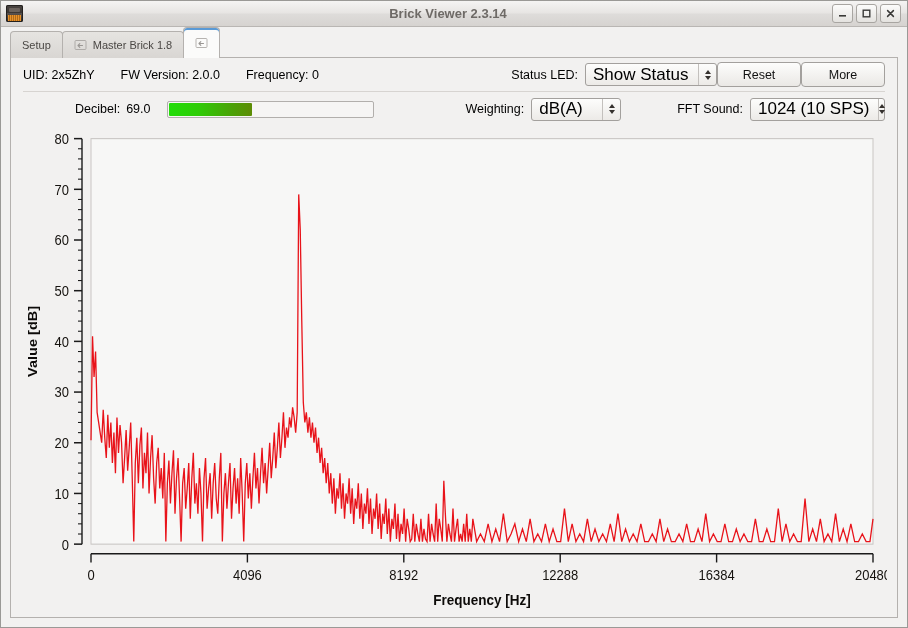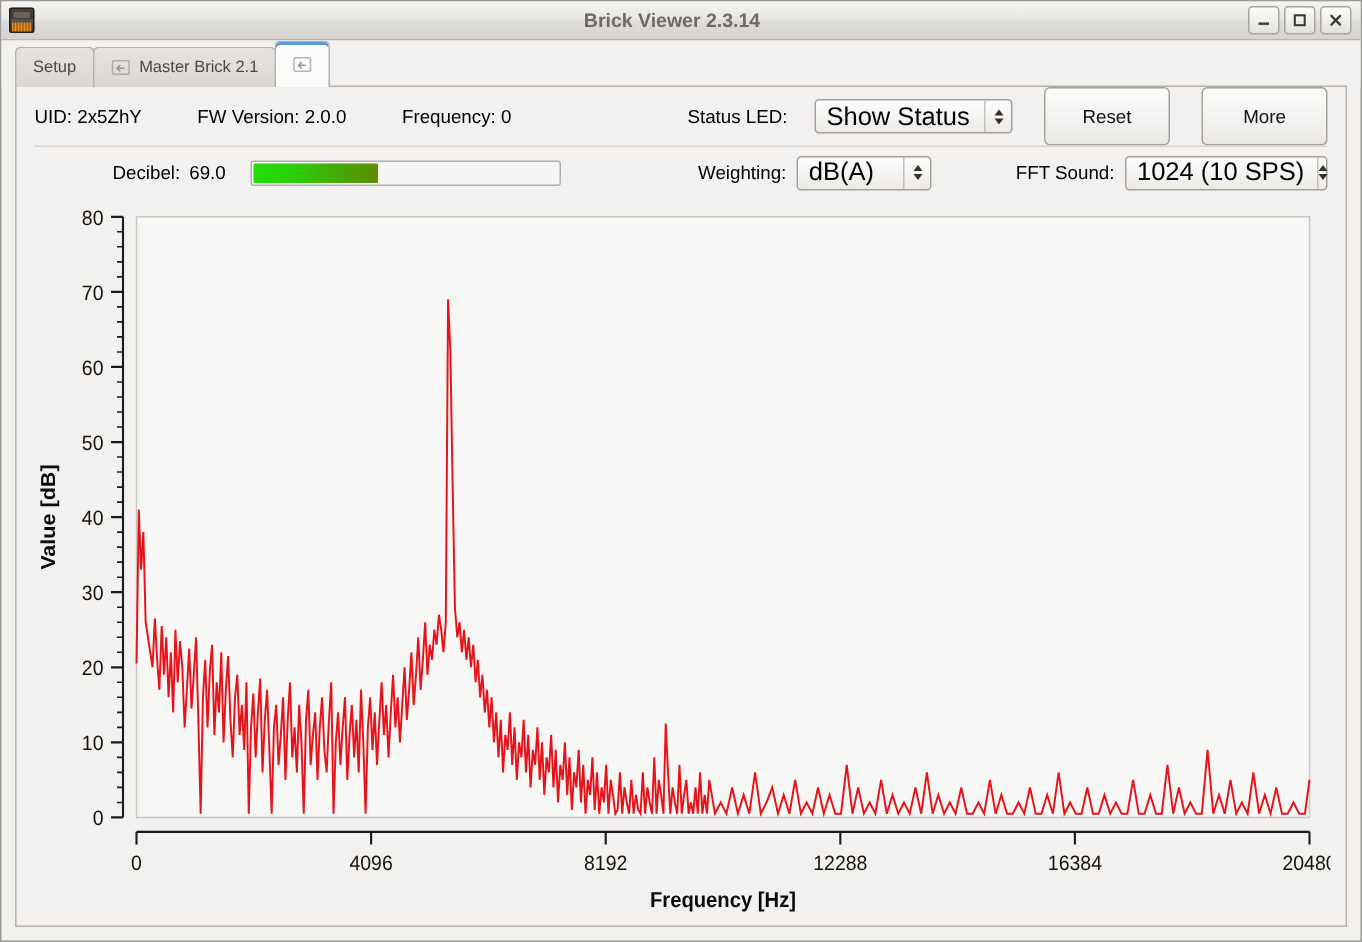--- a/index.html
+++ b/index.html
@@ -95,21 +95,21 @@
   .panel{
     flex:1 1 auto;margin:0 9px 9px 9px;
     border:1px solid #b4b1ae;border-top:none;
     background:#f2f1f0;
     box-sizing:border-box;
     display:flex;flex-direction:column;
     position:relative;
   }
   .info-row{
     flex:0 0 33px;display:flex;align-items:center;
-    padding:0 12px;font-size:12.5px;gap:11px;
+    padding:0 12px;font-size:12.5px;
   }
   .kv{margin-right:26px;white-space:nowrap;}
   .kv b{font-weight:normal;}
   .spacer{flex:1 1 auto;}
   .ctrl-label{margin-right:7px;white-space:nowrap;}
   .combo{
     height:23px;box-sizing:border-box;
     display:inline-flex;align-items:center;
     border:1px solid #a3a09d;border-radius:3px;
     background:linear-gradient(to bottom,#fdfdfc,#eceae7);
@@ -125,27 +125,26 @@
     display:flex;flex-direction:column;align-items:center;justify-content:center;
     gap:2px;
   }
   .combo .arrows i{
     width:0;height:0;border-left:3.5px solid transparent;border-right:3.5px solid transparent;
     display:block;
   }
   .combo .arrows i.up{border-bottom:4px solid #35312e;}
   .combo .arrows i.dn{border-top:4px solid #35312e;}
   .btn{
-    height:39px;box-sizing:border-box;
+    height:25px;box-sizing:border-box;
     min-width:84px;padding:0 14px;
     border:1px solid #a3a09d;border-radius:4px;
     background:linear-gradient(to bottom,#fdfdfc,#eae8e5);
     font-size:12.5px;font-family:inherit;color:#121212;
     display:inline-flex;align-items:center;justify-content:center;
-    margin-left:10px;
   }
   .sep{
     height:1px;background:#d7d4d1;
     margin:0 12px;
   }
   .meter-row{
     flex:0 0 34px;display:flex;align-items:center;
     padding:0 12px;font-size:12.5px;
   }
   .progress{
@@ -199,21 +198,21 @@
     <div class="tab">
       <span>Setup</span>
     </div>
     <div class="tab">
       <span class="tab-icon">
         <svg width="13" height="12" viewBox="0 0 13 12">
           <rect x="1" y="1.5" width="11" height="9" rx="1" fill="none" stroke="#aeaba8" stroke-width="1"></rect>
           <path d="M8.5 6.5 L4 6.5 M5.8 4.7 L4 6.5 L5.8 8.3" fill="none" stroke="#9a9794" stroke-width="1.1" stroke-linecap="round" stroke-linejoin="round"></path>
         </svg>
       </span>
-      <span>Master Brick 2.1</span>
+      <span>Master Brick 1.8</span>
     </div>
     <div class="tab active">
       <span class="tab-icon">
         <svg width="13" height="12" viewBox="0 0 13 12">
           <rect x="1" y="1.5" width="11" height="9" rx="1" fill="none" stroke="#b6b3b0" stroke-width="1"></rect>
           <path d="M8.5 6.5 L4 6.5 M5.8 4.7 L4 6.5 L5.8 8.3" fill="none" stroke="#9a9794" stroke-width="1.1" stroke-linecap="round" stroke-linejoin="round"></path>
         </svg>
       </span>
     </div>
   </div>

